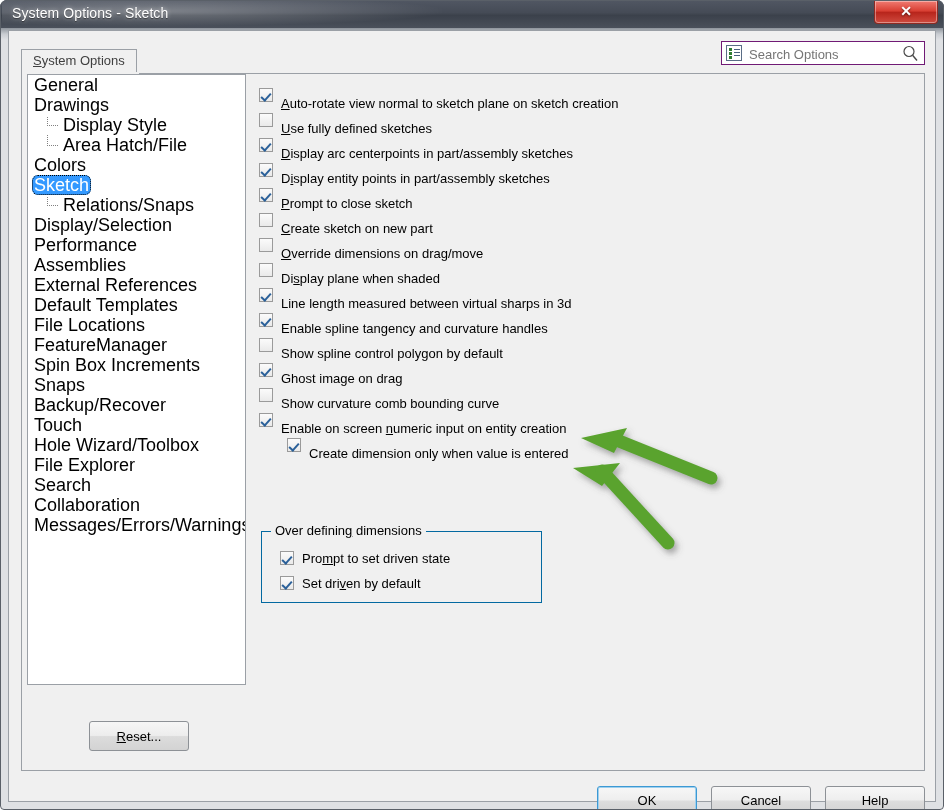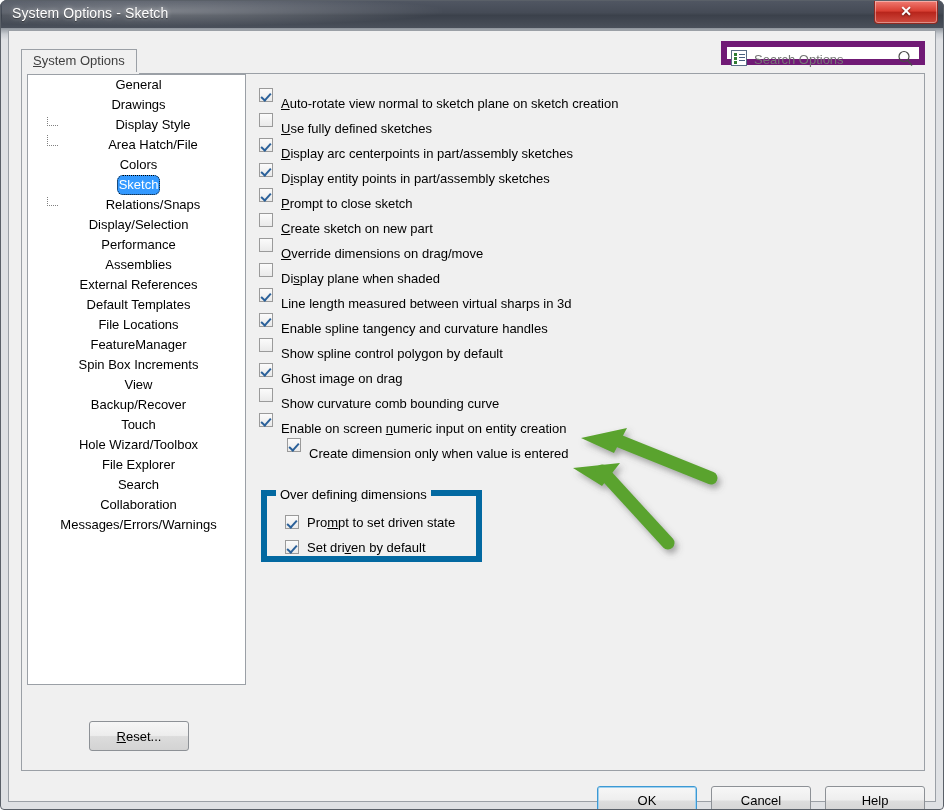--- a/index.html
+++ b/index.html
@@ -102,21 +102,21 @@
   }
 
   
   #search-box {
     position: absolute;
     left: 712px;
     top: 10px;
     width: 204px;
     height: 24px;
     background: #ffffff;
-    border: 6px solid #701a75;
+    border: 1px solid #701a75;
     box-sizing: border-box;
   }
   #search-icon {
     position: absolute;
     left: 4px; top: 3px;
     width: 16px; height: 16px;
     background: #ffffff;
     border: 1px solid #5a6d86;
     box-sizing: border-box;
   }
@@ -208,25 +208,24 @@
     height: 611px;
     background: #ffffff;
     border: 1px solid #9ba0a6;
     box-sizing: border-box;
     overflow: hidden;
   }
   .tree-item {
     position: relative;
     height: 20px;
     line-height: 20px;
-    font-size: 13px;
+    font-size: 18px;
     color: #000;
     white-space: nowrap;
     cursor: pointer;
-    text-align: center;
   }
   .tree-item .lbl {
     position: relative;
     display: inline-block;
     padding: 0 2px;
   }
   .tree-item.root .lbl { margin-left: 4px; }
   .tree-item.child .lbl { margin-left: 33px; }
   .tree-item.child::before {
     content: "";
@@ -316,24 +315,24 @@
     color: #000;
     margin-top: 8px;
   }
   .opt-row.indented .cbx { left: 28px; }
   .opt-row.indented .olabel { left: 50px; }
 
   
   #group-over-defining {
     position: absolute;
     left: 252px;
-    top: 459px;
-    width: 221px;
+    top: 500px;
+    width: 281px;
     height: 72px;
-    border: 6px solid #0369a1;
+    border: 1px solid #0369a1;
     box-sizing: border-box;
   }
   #group-legend {
     position: absolute;
     left: 9px;
     top: -9px;
     background: #f0f0f0;
     padding: 0 4px;
     font-size: 13px;
     color: #000;
@@ -429,21 +428,21 @@
         <div class="tree-item root selected"><span class="lbl">Sketch</span></div>
         <div class="tree-item child first"><span class="lbl">Relations/Snaps</span></div>
         <div class="tree-item root"><span class="lbl">Display/Selection</span></div>
         <div class="tree-item root"><span class="lbl">Performance</span></div>
         <div class="tree-item root"><span class="lbl">Assemblies</span></div>
         <div class="tree-item root"><span class="lbl">External References</span></div>
         <div class="tree-item root"><span class="lbl">Default Templates</span></div>
         <div class="tree-item root"><span class="lbl">File Locations</span></div>
         <div class="tree-item root"><span class="lbl">FeatureManager</span></div>
         <div class="tree-item root"><span class="lbl">Spin Box Increments</span></div>
-        <div class="tree-item root"><span class="lbl">View</span></div>
+        <div class="tree-item root"><span class="lbl">Snaps</span></div>
         <div class="tree-item root"><span class="lbl">Backup/Recover</span></div>
         <div class="tree-item root"><span class="lbl">Touch</span></div>
         <div class="tree-item root"><span class="lbl">Hole Wizard/Toolbox</span></div>
         <div class="tree-item root"><span class="lbl">File Explorer</span></div>
         <div class="tree-item root"><span class="lbl">Search</span></div>
         <div class="tree-item root"><span class="lbl">Collaboration</span></div>
         <div class="tree-item root"><span class="lbl">Messages/Errors/Warnings</span></div>
       </div>
 
     <button id="reset-button"><span class="accel">R</span><span>eset...</span></button>

